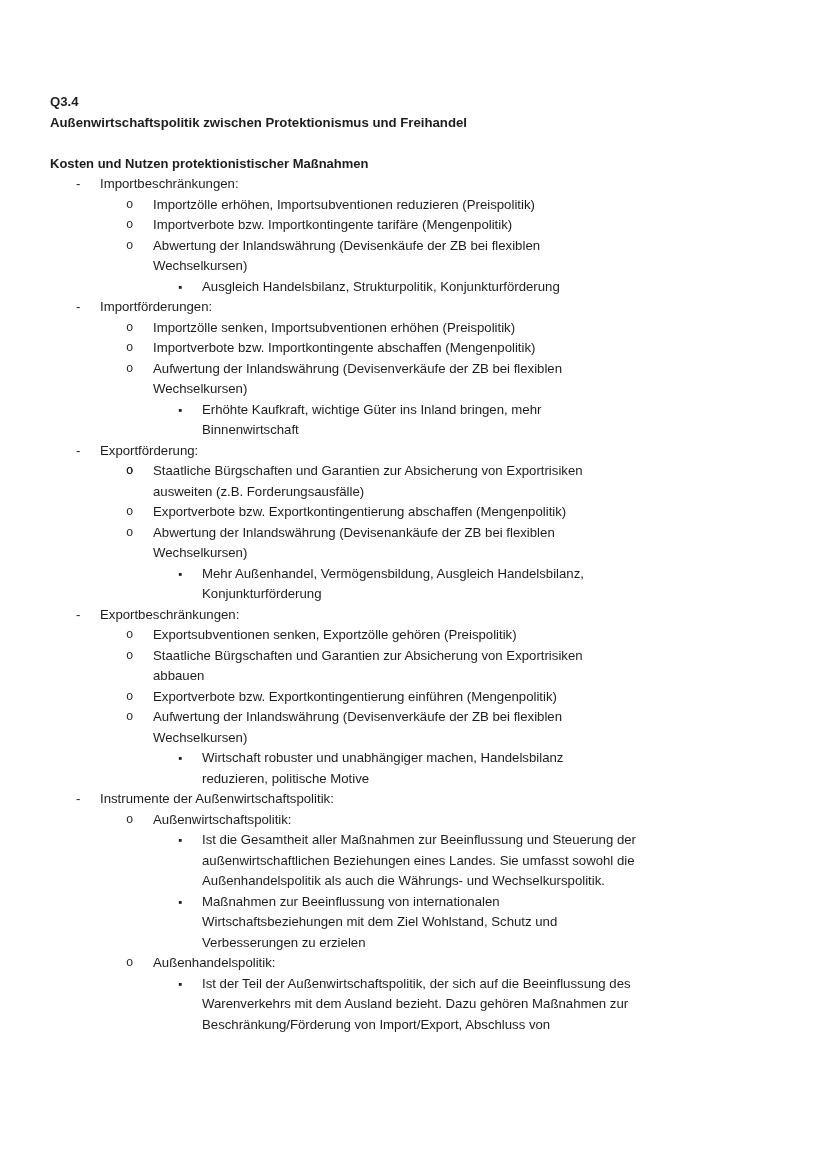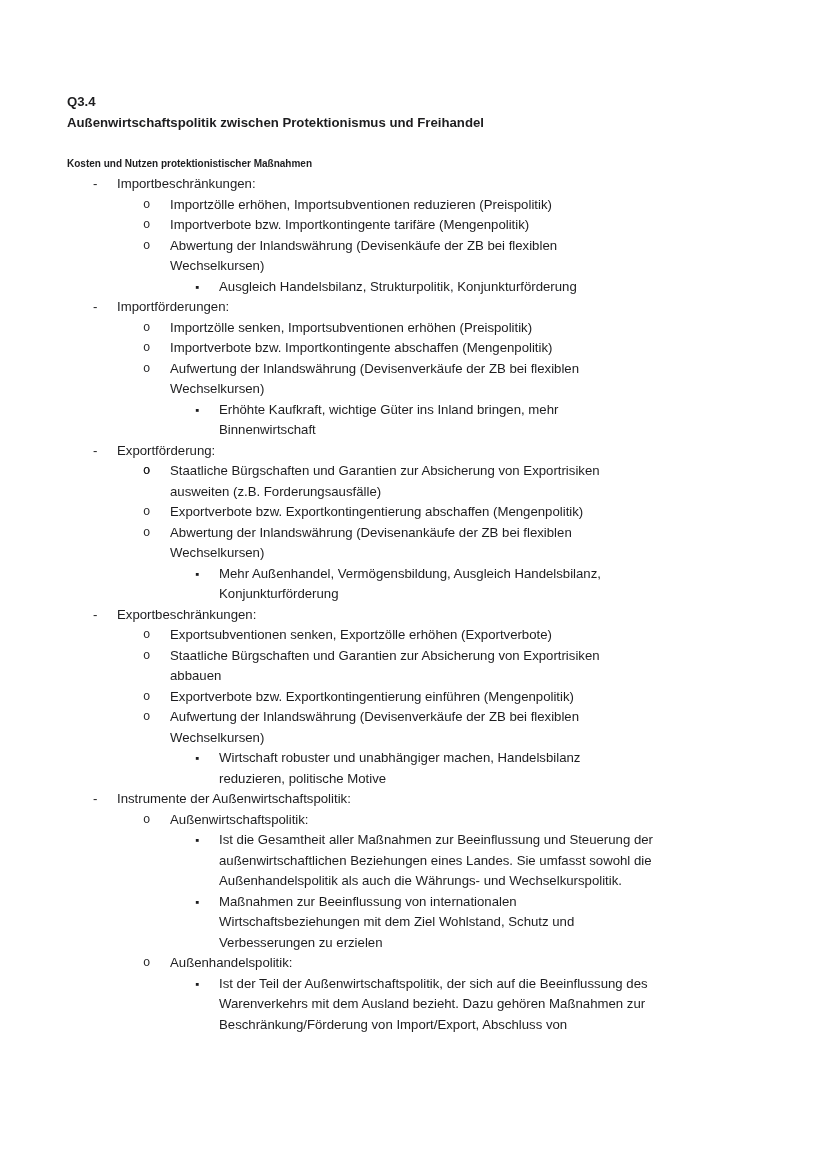--- a/index.html
+++ b/index.html
@@ -9,35 +9,35 @@
   }
   body {
     width: 828px;
     height: 1171px;
     overflow: hidden;
   }
   .page {
     box-sizing: border-box;
     width: 828px;
     height: 1171px;
-    padding: 92px 90px 0 67px;
+    padding: 92px 90px 0 50px;
     font-family: "Liberation Sans", sans-serif;
     font-size: 13.2px;
     line-height: 20.5px;
     color: #1d1d1f;
   }
   .doc-code, .doc-title {
     margin: 0;
     font-weight: bold;
     white-space: pre;
   }
   .section { margin: 0; }
   .section-heading {
     margin: 20.5px 0 0 0;
-    font-size: 10px;
+    font-size: 13px;
     line-height: 20.5px;
     font-weight: bold;
     white-space: pre;
   }
   .item {
     position: relative;
     white-space: pre;
     margin: 0;
   }
   .marker {
@@ -84,21 +84,21 @@
         <div class="item lvl1"><span class="marker m1">-</span><span class="txt">Exportförderung:</span></div>
         <div class="item lvl2"><span class="marker m2">o</span></div>
         <div class="item lvl2"><span class="marker m2">o</span><span class="txt">Staatliche Bürgschaften und Garantien zur Absicherung von Exportrisiken
 ausweiten (z.B. Forderungsausfälle)</span></div>
         <div class="item lvl2"><span class="marker m2">o</span><span class="txt">Exportverbote bzw. Exportkontingentierung abschaffen (Mengenpolitik)</span></div>
         <div class="item lvl2"><span class="marker m2">o</span><span class="txt">Abwertung der Inlandswährung (Devisenankäufe der ZB bei flexiblen
 Wechselkursen)</span></div>
         <div class="item lvl3"><span class="marker m3">▪</span><span class="txt">Mehr Außenhandel, Vermögensbildung, Ausgleich Handelsbilanz,
 Konjunkturförderung</span></div>
         <div class="item lvl1"><span class="marker m1">-</span><span class="txt">Exportbeschränkungen:</span></div>
-        <div class="item lvl2"><span class="marker m2">o</span><span class="txt">Exportsubventionen senken, Exportzölle erhöhen (Exportverbote)</span></div>
+        <div class="item lvl2"><span class="marker m2">o</span><span class="txt">Exportsubventionen senken, Exportzölle gehören (Preispolitik)</span></div>
         <div class="item lvl2"><span class="marker m2">o</span><span class="txt">Staatliche Bürgschaften und Garantien zur Absicherung von Exportrisiken
 abbauen</span></div>
         <div class="item lvl2"><span class="marker m2">o</span><span class="txt">Exportverbote bzw. Exportkontingentierung einführen (Mengenpolitik)</span></div>
         <div class="item lvl2"><span class="marker m2">o</span><span class="txt">Aufwertung der Inlandswährung (Devisenverkäufe der ZB bei flexiblen
 Wechselkursen)</span></div>
         <div class="item lvl3"><span class="marker m3">▪</span><span class="txt">Wirtschaft robuster und unabhängiger machen, Handelsbilanz
 reduzieren, politische Motive</span></div>
       </div>
       <div class="section">
         <div class="item lvl1"><span class="marker m1">-</span><span class="txt">Instrumente der Außenwirtschaftspolitik:</span></div>

